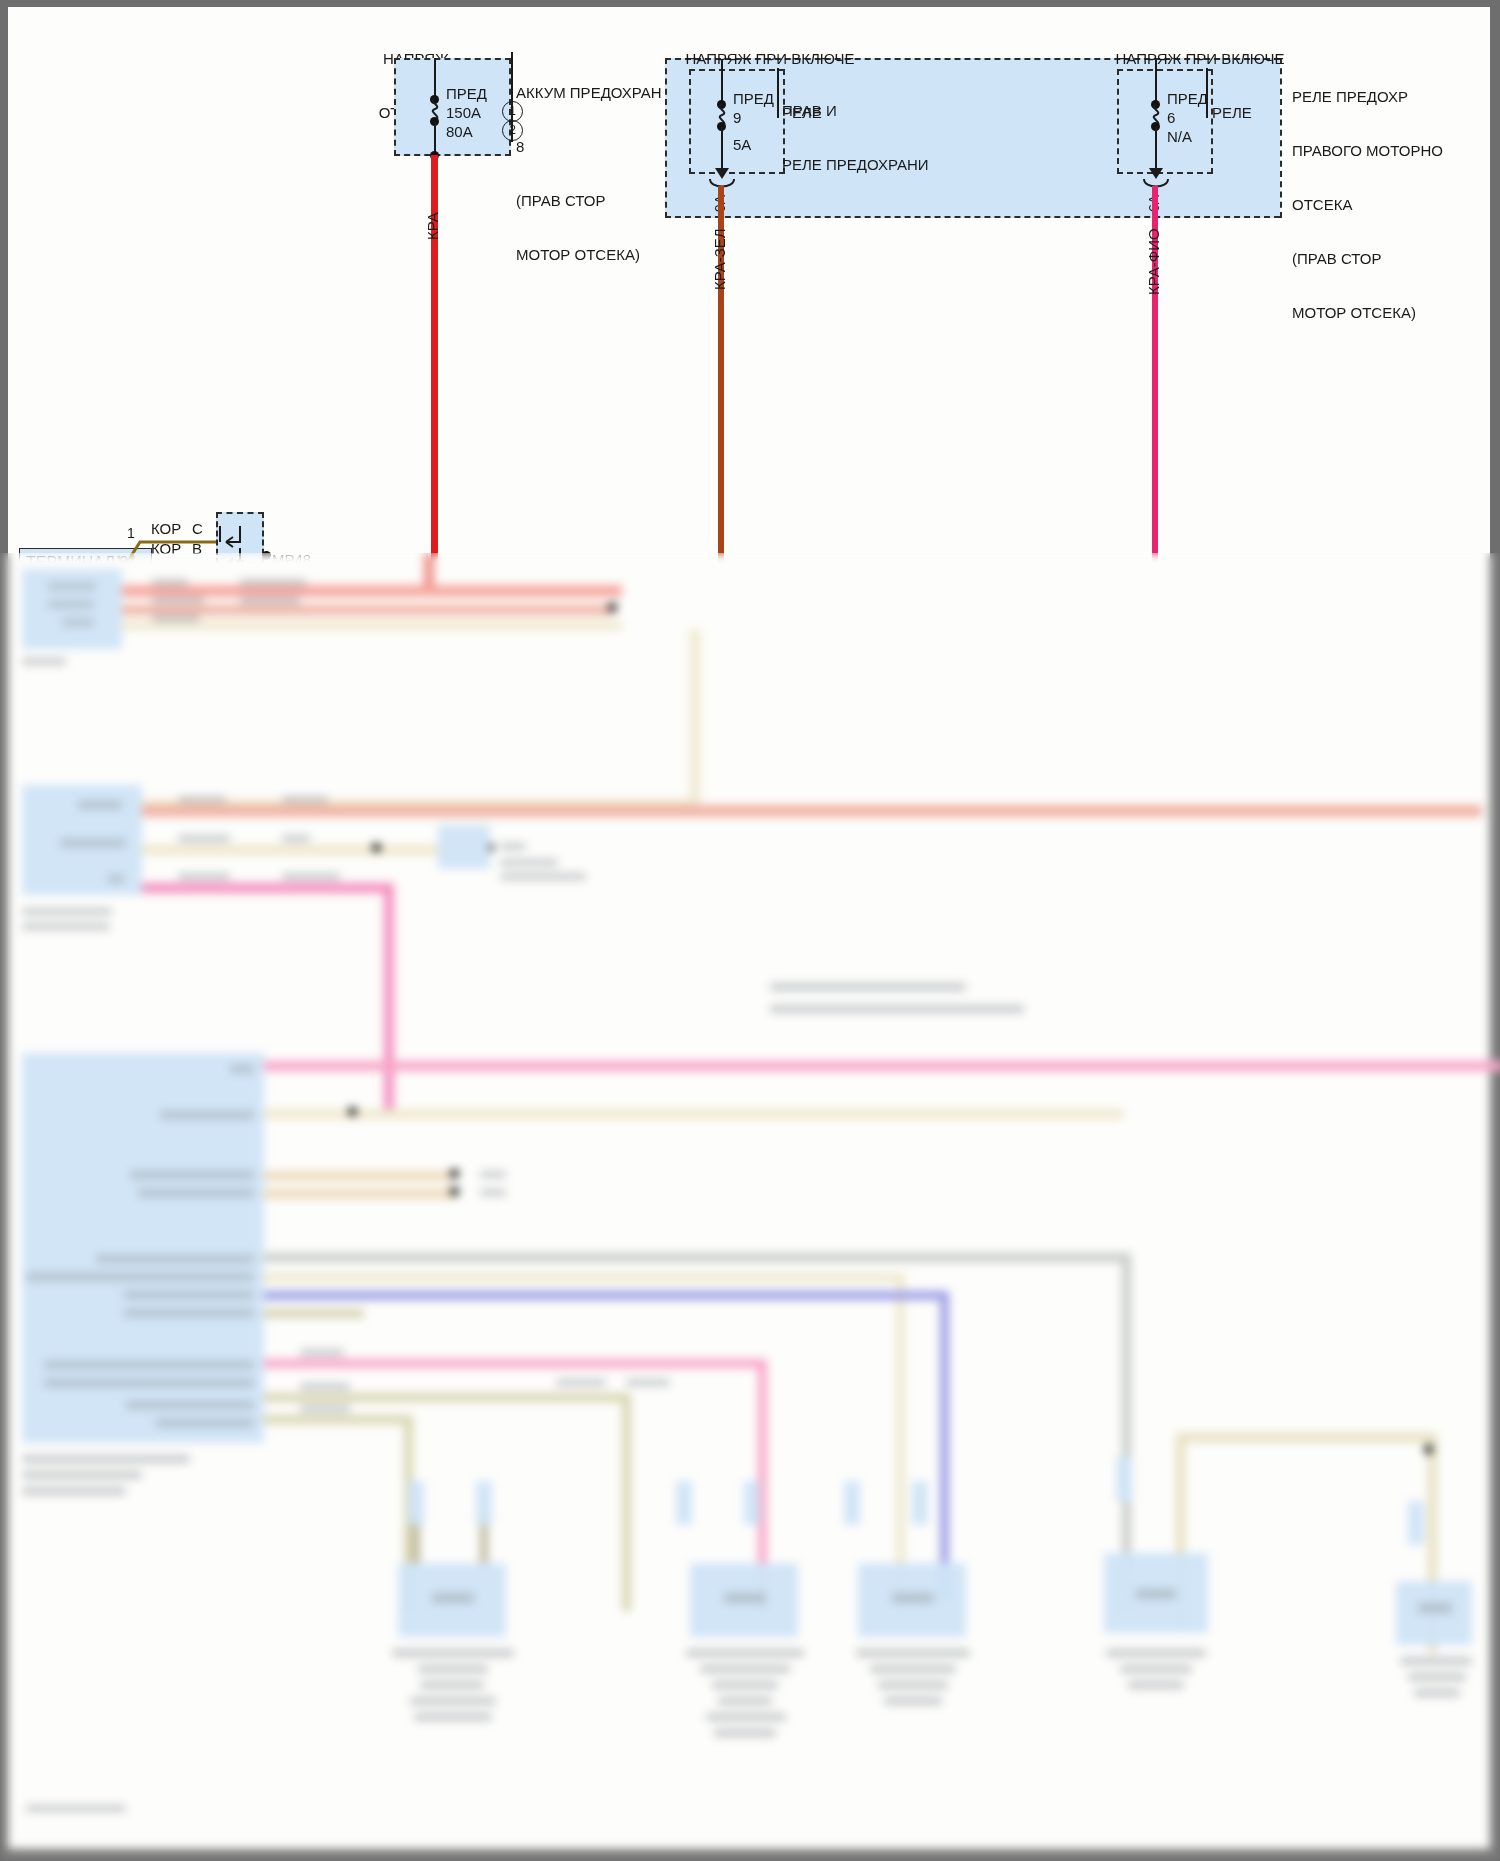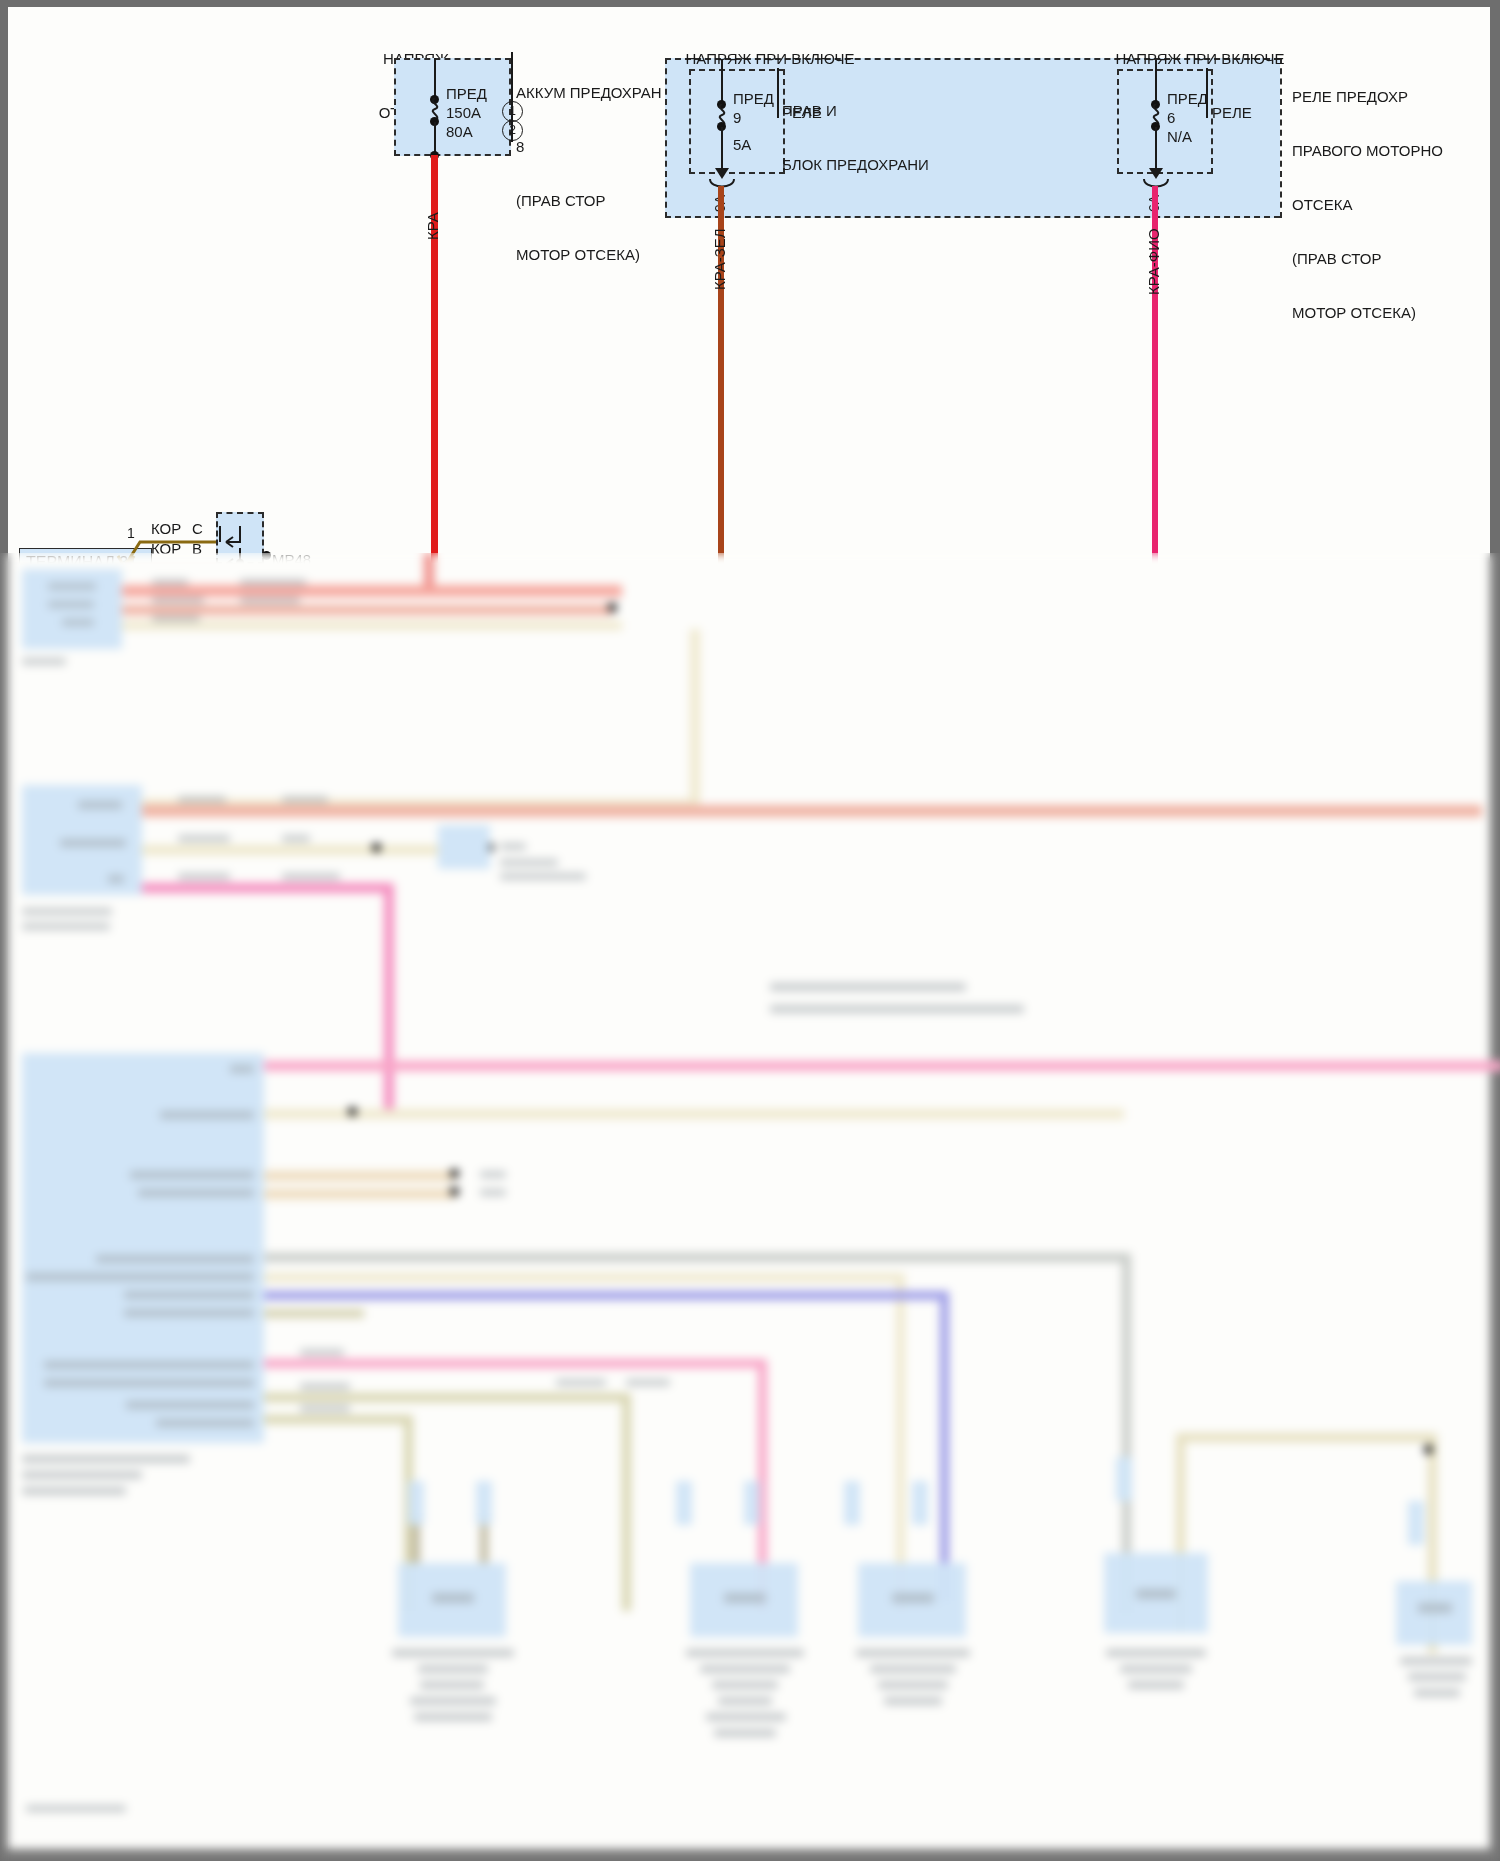--- a/index.html
+++ b/index.html
@@ -120,21 +120,21 @@
     <path d="M2 1 C2 11, 26 11, 26 1" fill="none" stroke="#1a1a1a" stroke-width="2"></path>
   </svg>
 
   <div class="txt" style="left:733px;top:90px;">ПРЕД</div>
   <div class="txt" style="left:733px;top:109px;">9</div>
   <div class="txt" style="left:733px;top:136px;">5A</div>
 
   <div class="brk" style="left:777px;top:68px;height:50px;"></div>
   <div class="txt" style="left:782px;top:66px;">
     <div>ПРАВ И</div>
-    <div>БЛОК ПРЕДОХРАНИ</div>
+    <div>РЕЛЕ ПРЕДОХРАНИ</div>
   </div>
 
   <div class="vlabel" style="left:712px;top:212px;font-size:14px;">9A</div>
 
   <div class="wire" style="left:718px;top:186px;width:6px;height:378px;background:#a8441a;"></div>
   <div class="vlabel" style="left:711px;top:290px;">КРА-ЗЕЛ</div>
 
   <div class="txt c" style="left:1080px;top:14px;width:240px;">
     <div>НАПРЯЖ ПРИ ВКЛЮЧЕ</div>
     <div>ГЛАВНО РЕЛЕ</div>

